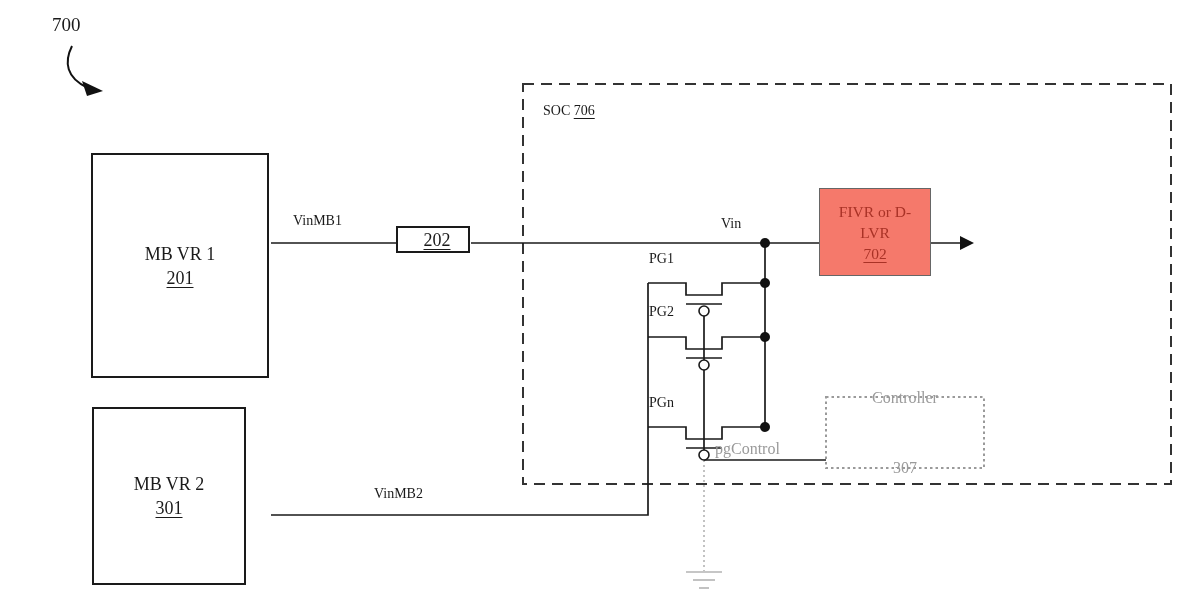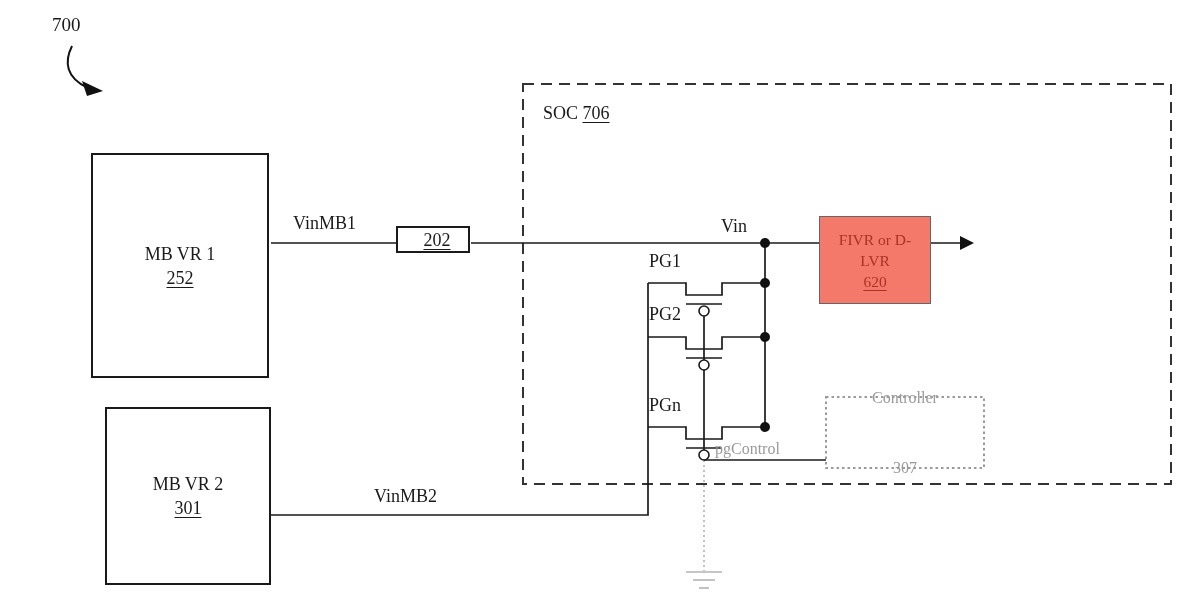--- a/index.html
+++ b/index.html
@@ -11,21 +11,21 @@
   html,body{margin:0;padding:0;background:#fff;}
   #canvas{
     position:relative;width:1199px;height:616px;background:#fff;overflow:hidden;
     font-family:Liberation Serif, serif;color:var(--ink);margin-left:36px;
   }
   #wires{position:absolute;left:0;top:0;width:1199px;height:616px;}
   .box{position:absolute;display:flex;flex-direction:column;align-items:center;justify-content:center;
        border:2px solid var(--ink);background:#fff;text-align:center;box-sizing:border-box;}
   .box .bname{font-size:18px;line-height:24px;}
   .ref{text-decoration:underline;text-underline-offset:3px;}
-  .lbl{position:absolute;font-size:18px;white-space:nowrap;}
+  .lbl{position:absolute;font-size:14px;white-space:nowrap;}
   .muted-text{color:var(--muted);}
   #fig-label{position:absolute;left:16px;top:14px;font-size:19px;}
   #box-202{border-width:2px;}
   #box-202 .bname{font-size:18px;}
   #box-fivr{background:var(--fivr-fill);border:1.5px solid #666;color:var(--fivr-text);}
   #box-fivr .bname{font-size:15.5px;line-height:21px;}
   #box-controller{border:none;background:transparent;color:var(--muted);}
   #box-controller .bname{font-size:16px;line-height:22px;}
   #lbl-pgcontrol{font-size:16px;}
 </style>
@@ -94,36 +94,36 @@
       <circle cx="729" cy="427" r="5"></circle>
     </g>
   </svg>
 
   <div class="lbl" style="left:507px;top:103px;">
     <span>SOC</span>&nbsp;<span class="ref">706</span>
   </div>
 
   <div class="box" style="left:55px;top:153px;width:178px;height:225px;">
     <div class="bname">MB VR 1</div>
-    <div class="bname ref">252</div>
+    <div class="bname ref">201</div>
   </div>
 
-  <div class="box" style="left:69px;top:407px;width:166px;height:178px;">
+  <div class="box" style="left:56px;top:407px;width:154px;height:178px;">
     <div class="bname">MB VR 2</div>
     <div class="bname ref">301</div>
   </div>
 
   <div class="box" id="box-202" style="left:360px;top:226px;width:74px;height:27px;padding-left:8px;">
     <div class="bname ref">202</div>
   </div>
 
-  <div class="box" id="box-fivr" style="left:783px;top:216px;width:112px;height:88px;">
+  <div class="box" id="box-fivr" style="left:783px;top:188px;width:112px;height:88px;">
     <div class="bname">FIVR or D-</div>
     <div class="bname">LVR</div>
-    <div class="bname ref">620</div>
+    <div class="bname ref">702</div>
   </div>
 
 
   <div class="box" id="box-controller" style="left:790px;top:397px;width:158px;height:71px;gap:48px;">
     <div class="bname">Controller</div>
     <div class="bname">307</div>
   </div>
 
   <div class="lbl" style="left:257px;top:213px;text-align:center;">VinMB1</div>
   <div class="lbl" style="left:685px;top:216px;">Vin</div>

